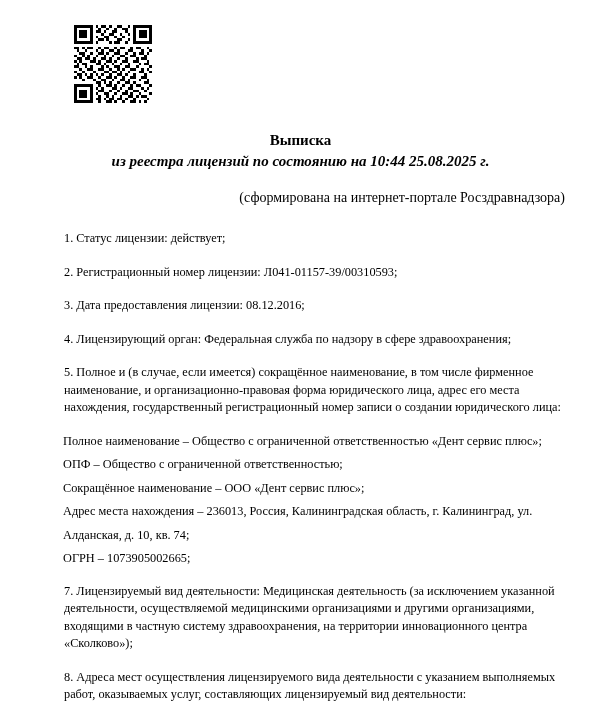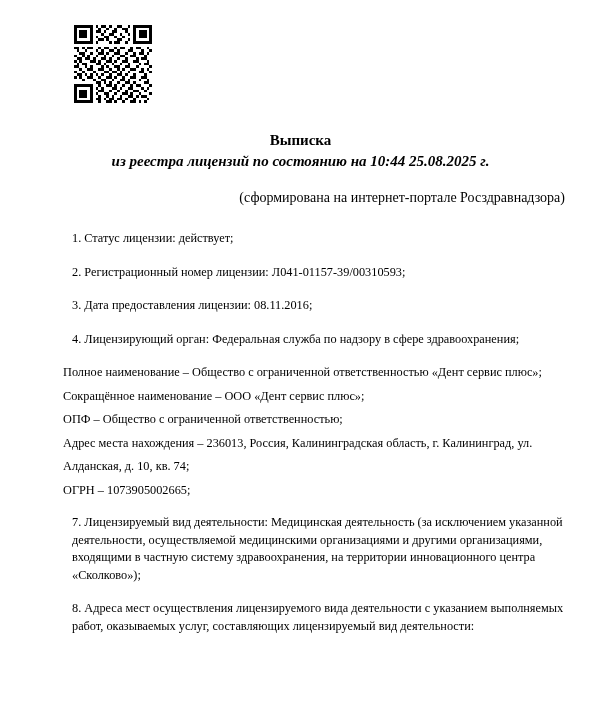--- a/index.html
+++ b/index.html
@@ -59,21 +59,21 @@
 
   .content {
     position: absolute;
     left: 56px;
     right: 36px;
     top: 230px;
     font-size: 12.3px;
     line-height: 17.5px;
   }
   .para {
-    margin: 0 0 16px 16px;
+    margin: 0 0 16px 8px;
     text-align: left;
   }
   .block-lines {
     margin: 0 0 16px 0;
   }
   .block-lines .ln {
     margin: 7px;
     line-height: 16.5px;
   }
 </style>
@@ -310,27 +310,28 @@
   <div class="title-block">
     <div class="title-line1">Выписка</div>
     <div class="title-line2">из реестра лицензий по состоянию на 10:44 25.08.2025 г.</div>
   </div>
 
   <div class="portal-note">(сформирована на интернет-портале Росздравнадзора)</div>
 
   <div class="content">
     <p class="para">1. Статус лицензии: действует;</p>
     <p class="para">2. Регистрационный номер лицензии: Л041-01157-39/00310593;</p>
-    <p class="para">3. Дата предоставления лицензии: 08.11.2016;</p>
+    <p class="para">3. Дата предоставления лицензии: 08.12.2016;</p>
     <p class="para">4. Лицензирующий орган: Федеральная служба по надзору в сфере здравоохранения;</p>
+    <p class="para">5. Полное и (в случае, если имеется) сокращённое наименование, в том числе фирменное наименование, и организационно-правовая форма юридического лица, адрес его места нахождения, государственный регистрационный номер записи о создании юридического лица:</p>
 
     <div class="block-lines">
       <p class="ln">Полное наименование – Общество с ограниченной ответственностью «Дент сервис плюс»;</p>
+      <p class="ln">ОПФ – Общество с ограниченной ответственностью;</p>
       <p class="ln">Сокращённое наименование – ООО «Дент сервис плюс»;</p>
-      <p class="ln">ОПФ – Общество с ограниченной ответственностью;</p>
       <p class="ln">Адрес места нахождения – 236013, Россия, Калининградская область, г. Калининград, ул.</p>
       <p class="ln">Алданская, д. 10, кв. 74;</p>
       <p class="ln">ОГРН – 1073905002665;</p>
     </div>
 
     <p class="para">7. Лицензируемый вид деятельности: Медицинская деятельность (за исключением указанной деятельности, осуществляемой медицинскими организациями и другими организациями, входящими в частную систему здравоохранения, на территории инновационного центра «Сколково»);</p>
     <p class="para">8. Адреса мест осуществления лицензируемого вида деятельности с указанием выполняемых работ, оказываемых услуг, составляющих лицензируемый вид деятельности:</p>
 
   </div>
 

